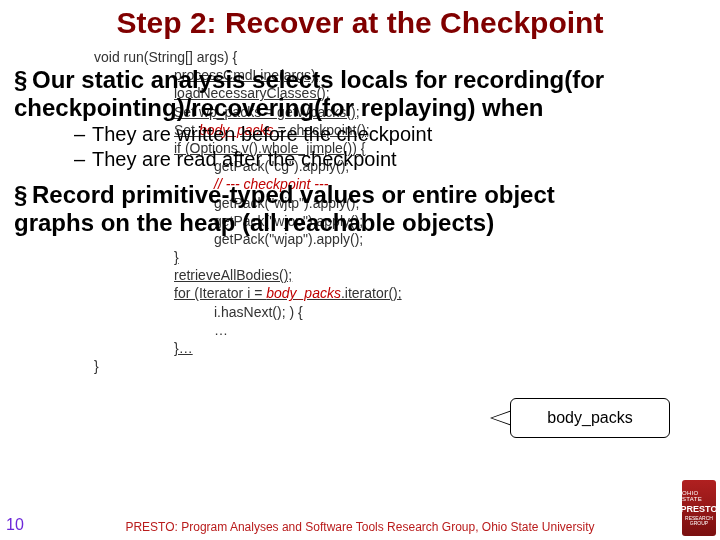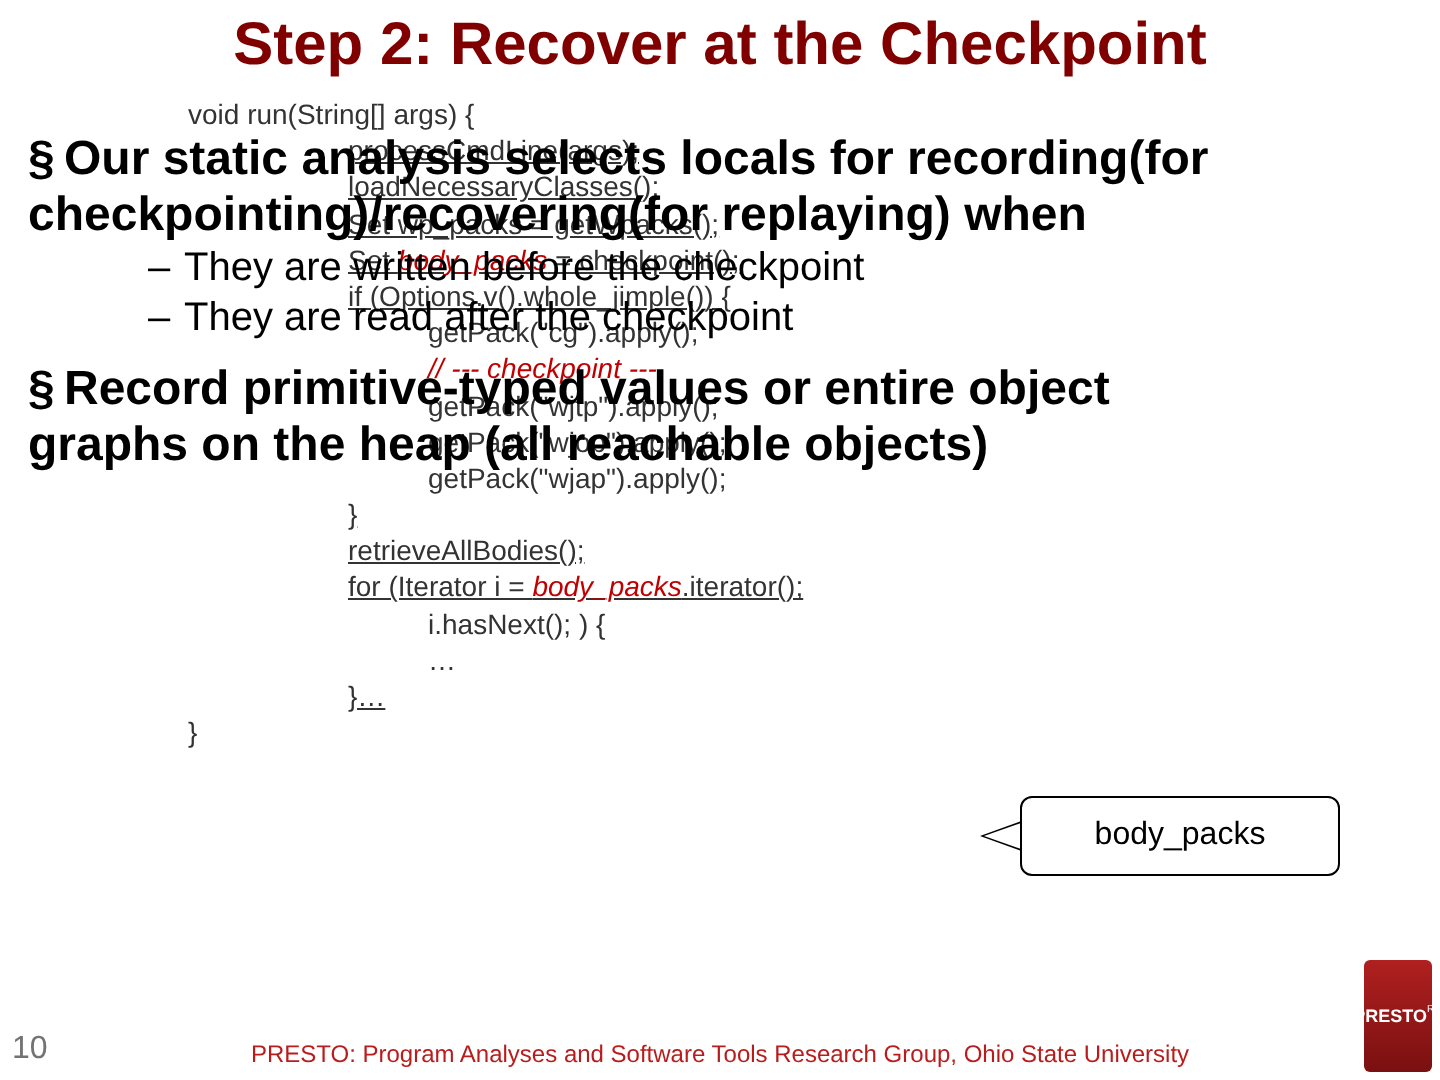--- a/index.html
+++ b/index.html
@@ -108,42 +108,42 @@
     border-top: 7px solid transparent;
     border-bottom: 7px solid transparent;
     border-right: 20px solid #fff;
   }
   .slide-number {
     position: absolute;
     left: 6px;
     bottom: 6px;
     font-family: Tahoma, Verdana, sans-serif;
     font-size: 16px;
-    color: #737373;
+    color: #6d28d9;
   }
   .footer-text {
     position: absolute;
     bottom: 6px;
     left: 100px;
     right: 100px;
     text-align: center;
     font-family: Tahoma, Verdana, sans-serif;
     font-size: 12px;
     color: #b91c1c;
   }
   .logo {
     position: absolute;
     right: 4px;
     bottom: 4px;
     width: 34px;
     height: 56px;
     background: linear-gradient(#b02020, #7a1010);
     border-radius: 3px;
     display: flex;
-    flex-direction: row;
+    flex-direction: column;
     align-items: center;
     justify-content: center;
   }
   .logo .top {
     font-size: 6px;
     color: #fff;
     font-family: Arial, sans-serif;
     letter-spacing: 0.3px;
     line-height: 1;
   }

